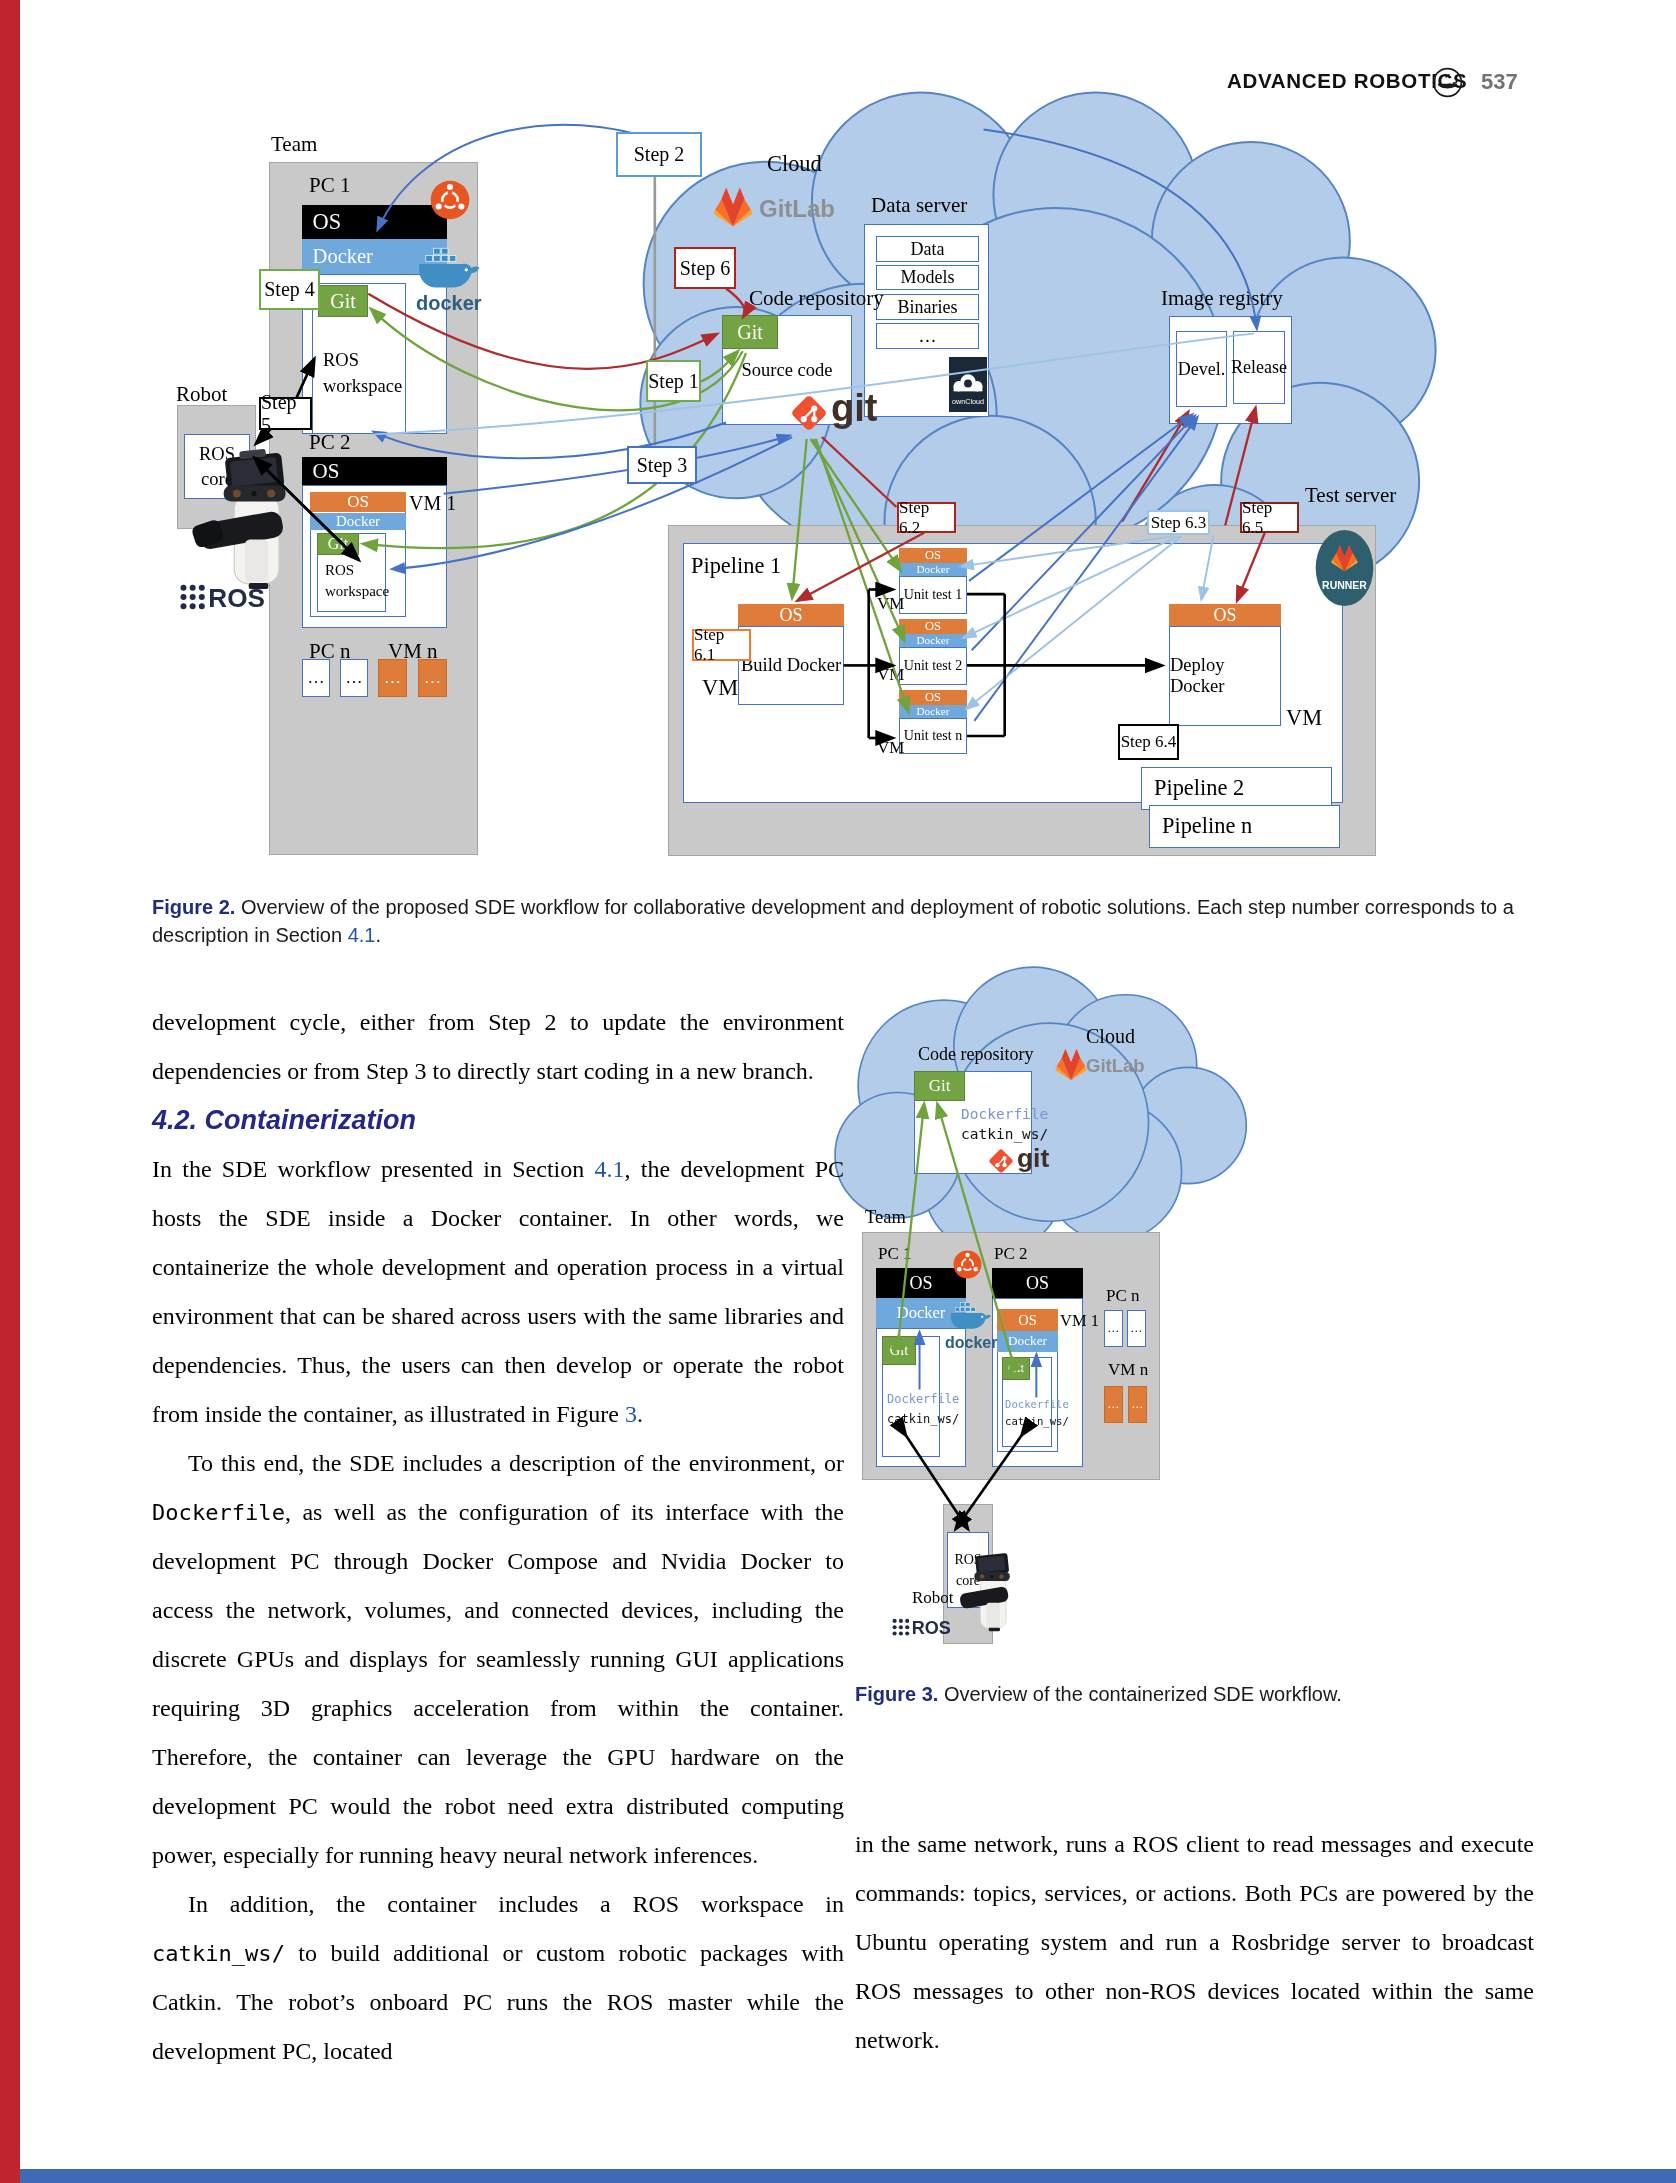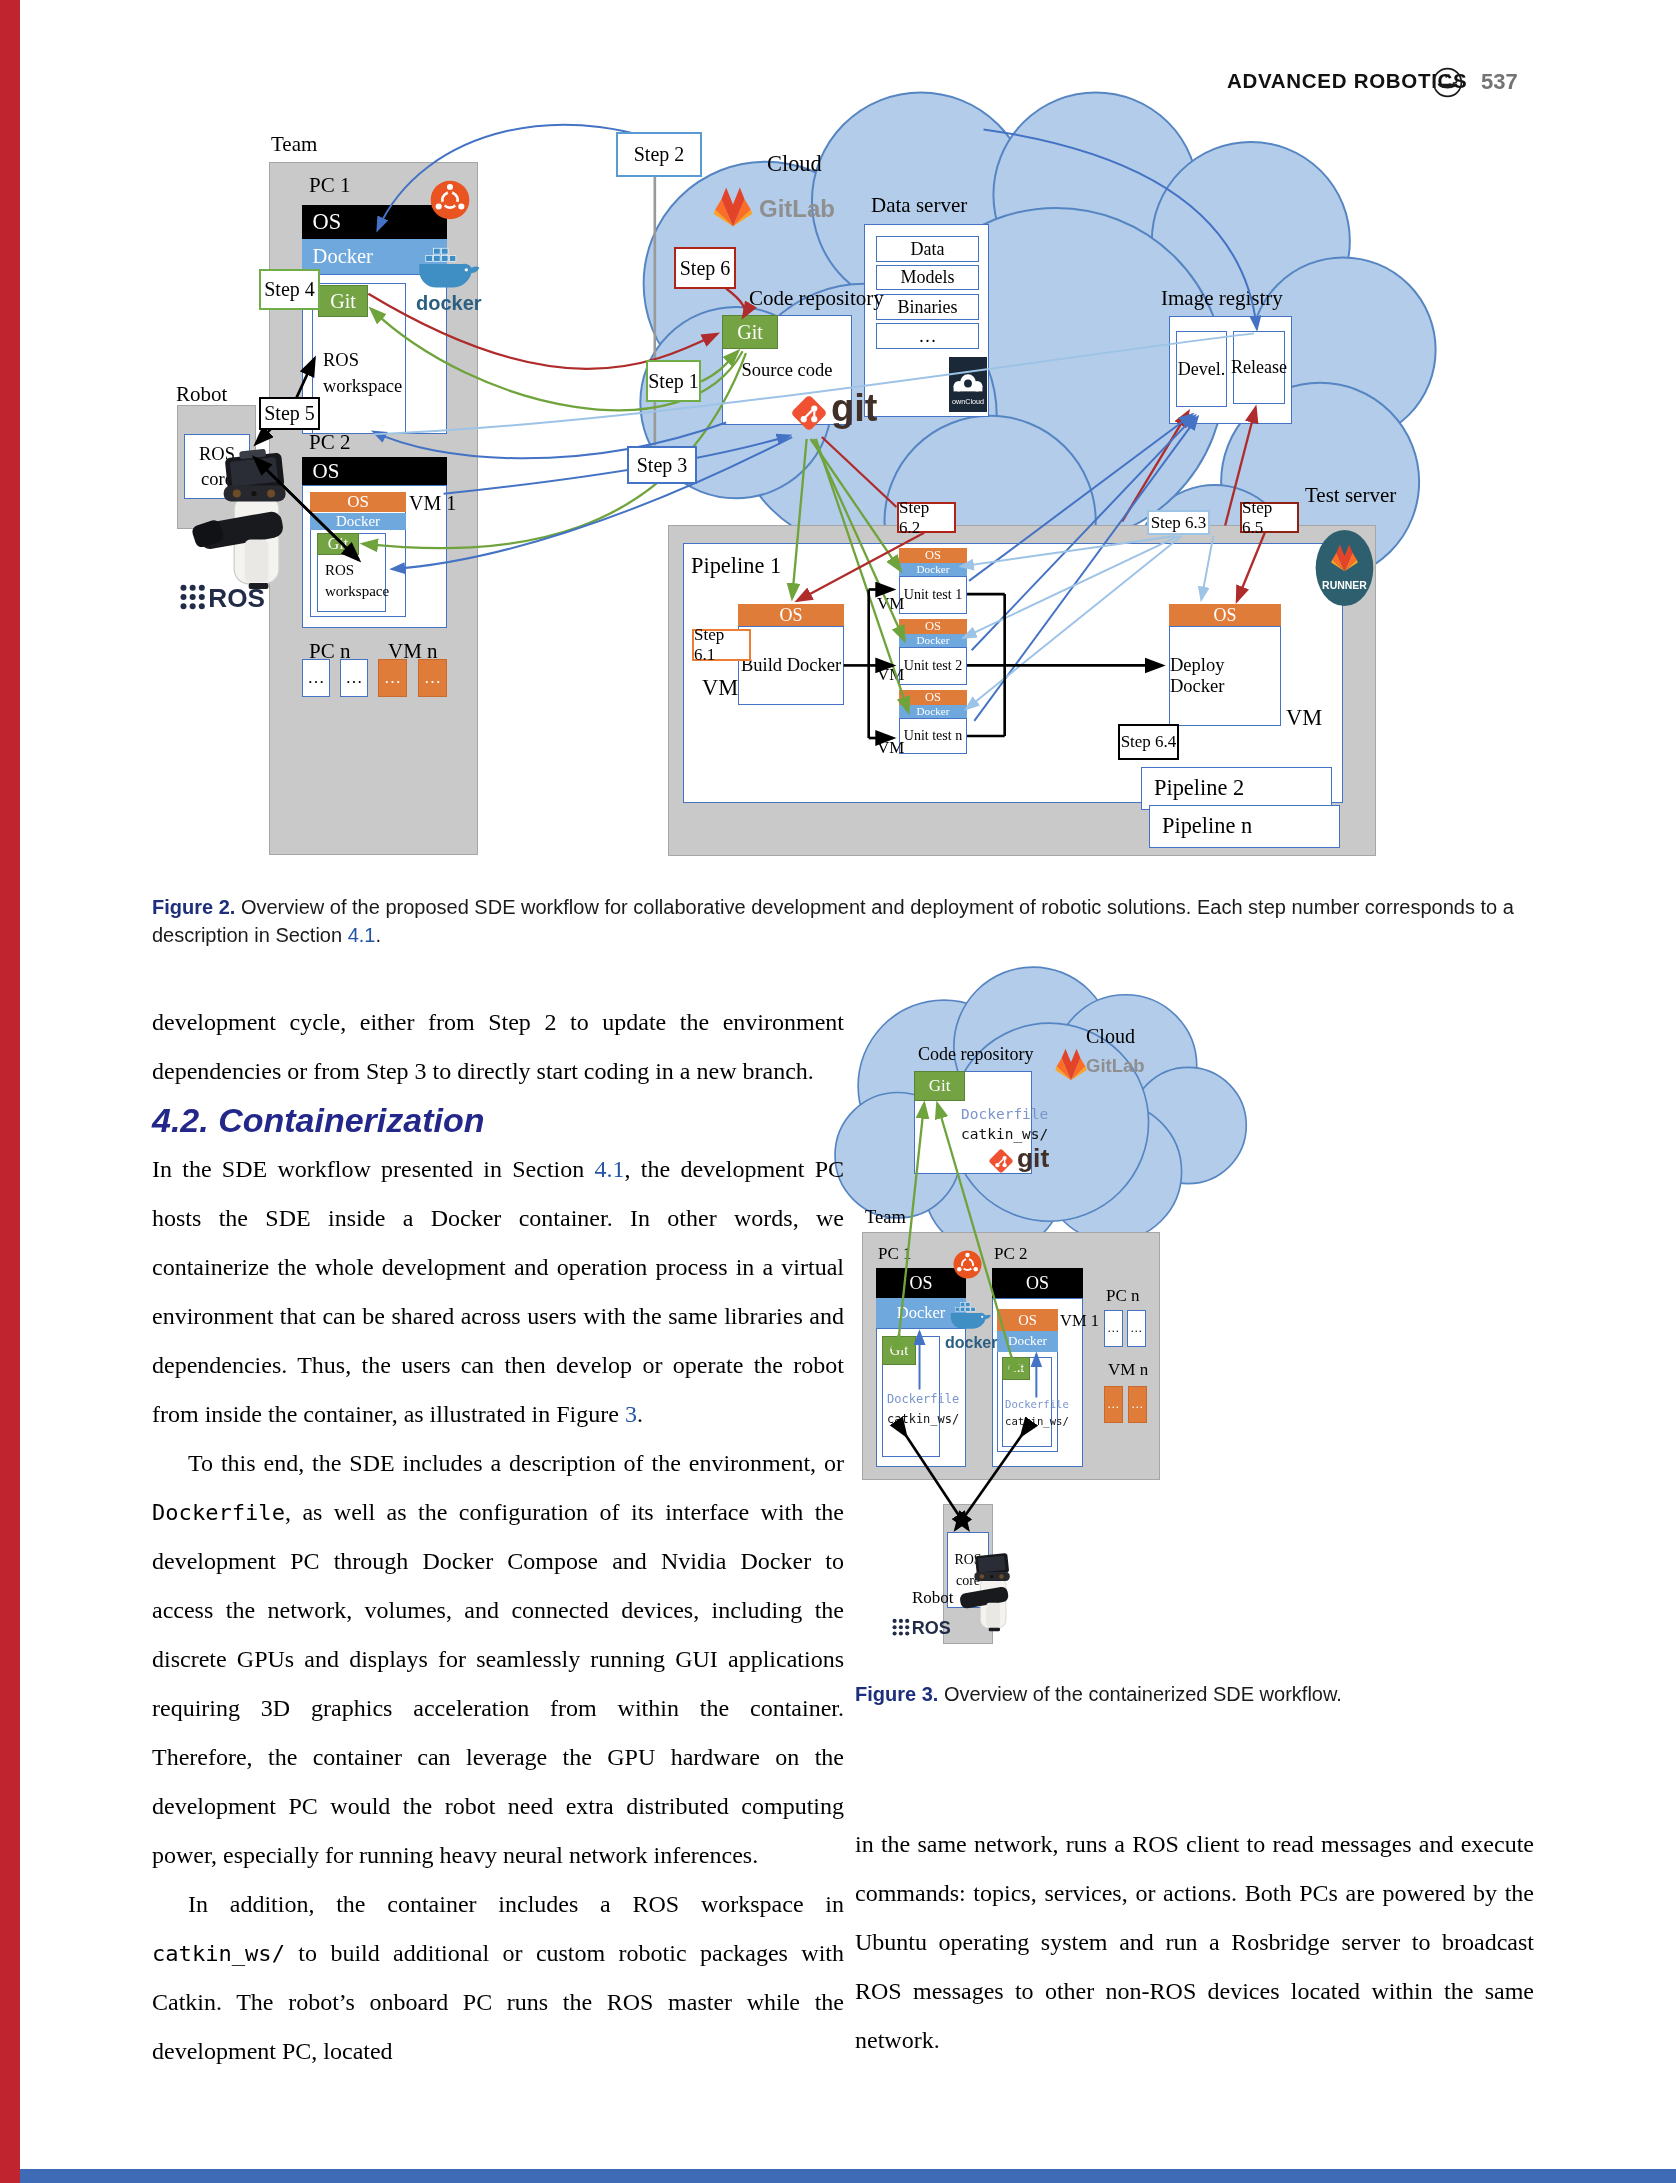--- a/index.html
+++ b/index.html
@@ -26,21 +26,21 @@
         display:flex;align-items:center;justify-content:center;color:#fff;}
   .col{position:absolute;text-align:justify;font-size:24px;line-height:49px;}
   .col p{margin:0;}
   .indent{text-indent:36px;}
   .run-link{color:#2455a4;}
   .run-mono{font-family:"DejaVu Sans Mono",monospace;font-size:0.92em;}
   .run-figlabel{font-weight:bold;color:#1d2f7c;}
   .caption{position:absolute;font-family:"Liberation Sans",sans-serif;font-size:20px;
            line-height:28px;color:#1a1a1a;text-align:left;}
   .heading{font-family:"Liberation Sans",sans-serif;font-weight:bold;font-style:italic;
-           color:#23278a;font-size:34px;margin:58px 0 41px 0;}
+           color:#23278a;font-size:27px;margin:58px 0 41px 0;}
   svg{position:absolute;overflow:visible;}
   .nopt{pointer-events:none;}
 </style>
 </head>
 <body>
 
 <div id="page">
 
   <div class="abs" style="left:0;top:0;width:20px;height:2183px;background:#c0242e;"></div>
   <div class="abs" style="left:20px;top:2169px;width:1656px;height:14px;background:#3f6ab5;"></div>
@@ -539,21 +539,21 @@
     </div>
   <div class="step serif" style="left:616px;top:132px;width:86px;height:45px;border-color:#5b9bd5;align-items:center;">
       <span>Step 2</span>
     </div>
   <div class="step serif" style="left:627px;top:446px;width:70px;height:38px;border-color:#4472c4;">
       <span>Step 3</span>
     </div>
   <div class="step serif" style="left:259px;top:269px;width:61px;height:41px;border-color:#70ad47;">
       <span>Step 4</span>
     </div>
-  <div class="step serif" style="left:259px;top:397px;width:61px;height:33px;border-color:#000;">
+  <div class="step serif" style="left:259px;top:397px;width:53px;height:33px;border-color:#000;">
       <span>Step 5</span>
     </div>
   <div class="step serif" style="left:674px;top:247px;width:62px;height:42px;border-color:#b02418;">
       <span>Step 6</span>
     </div>
   <div class="step serif" style="left:692px;top:629px;width:59px;height:32px;border-color:#ed7d31;font-size:17px;">
       <span>Step 6.1</span>
     </div>
   <div class="step serif" style="left:897px;top:502px;width:59px;height:31px;border-color:#b02418;font-size:17px;">
       <span>Step 6.2</span>

